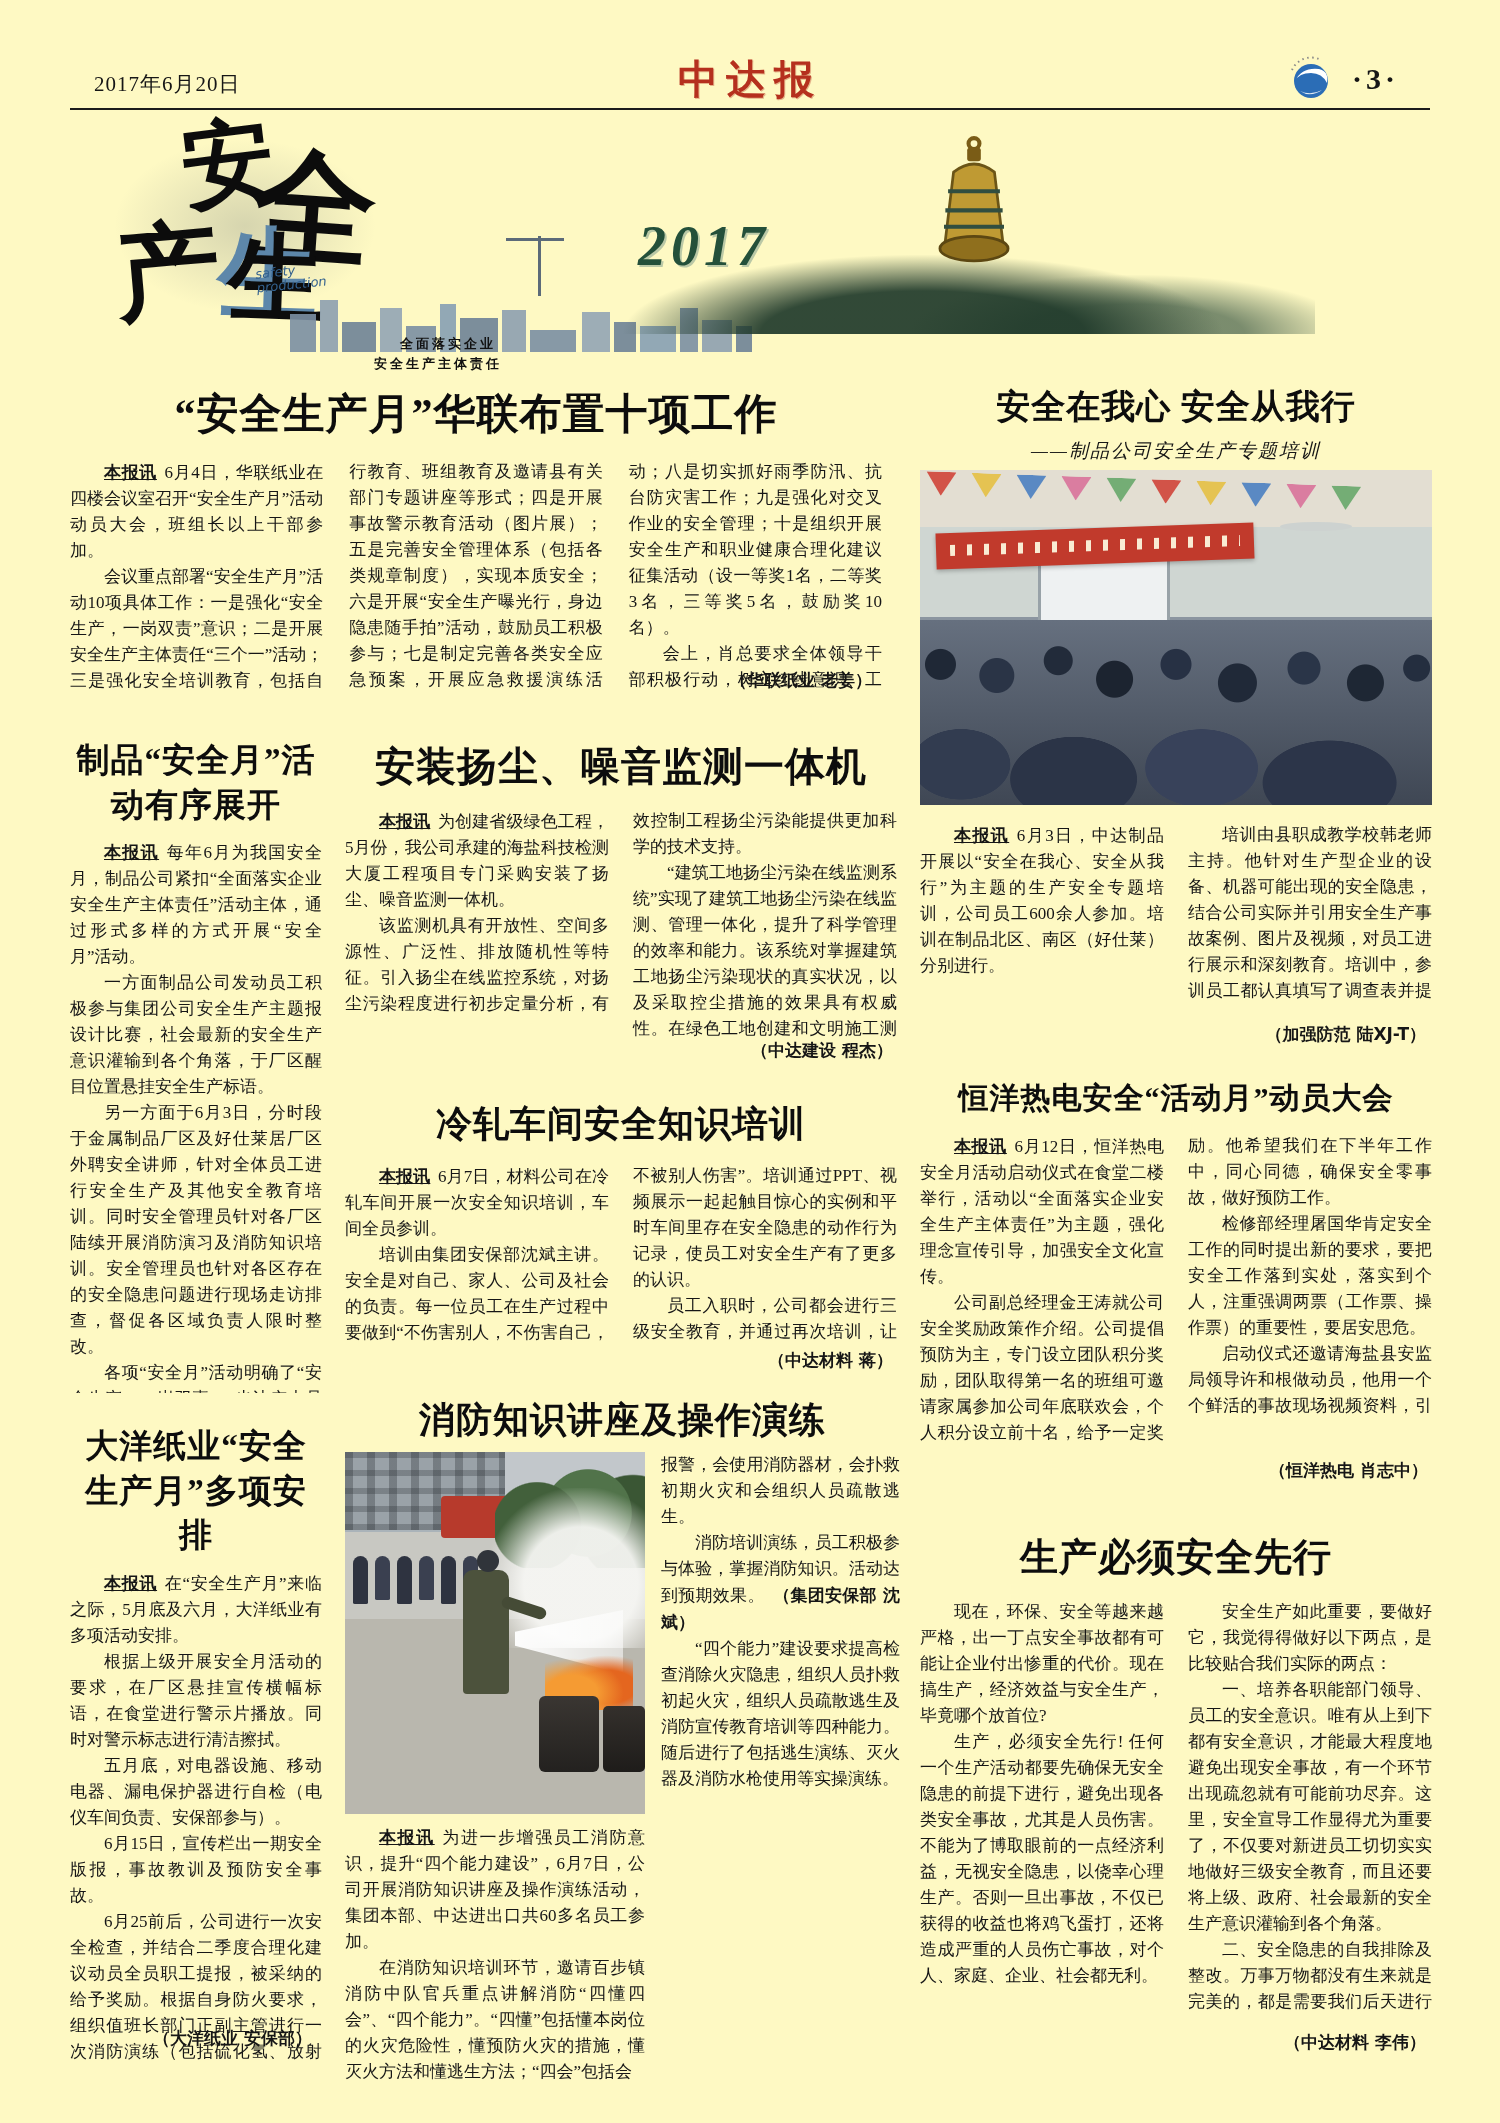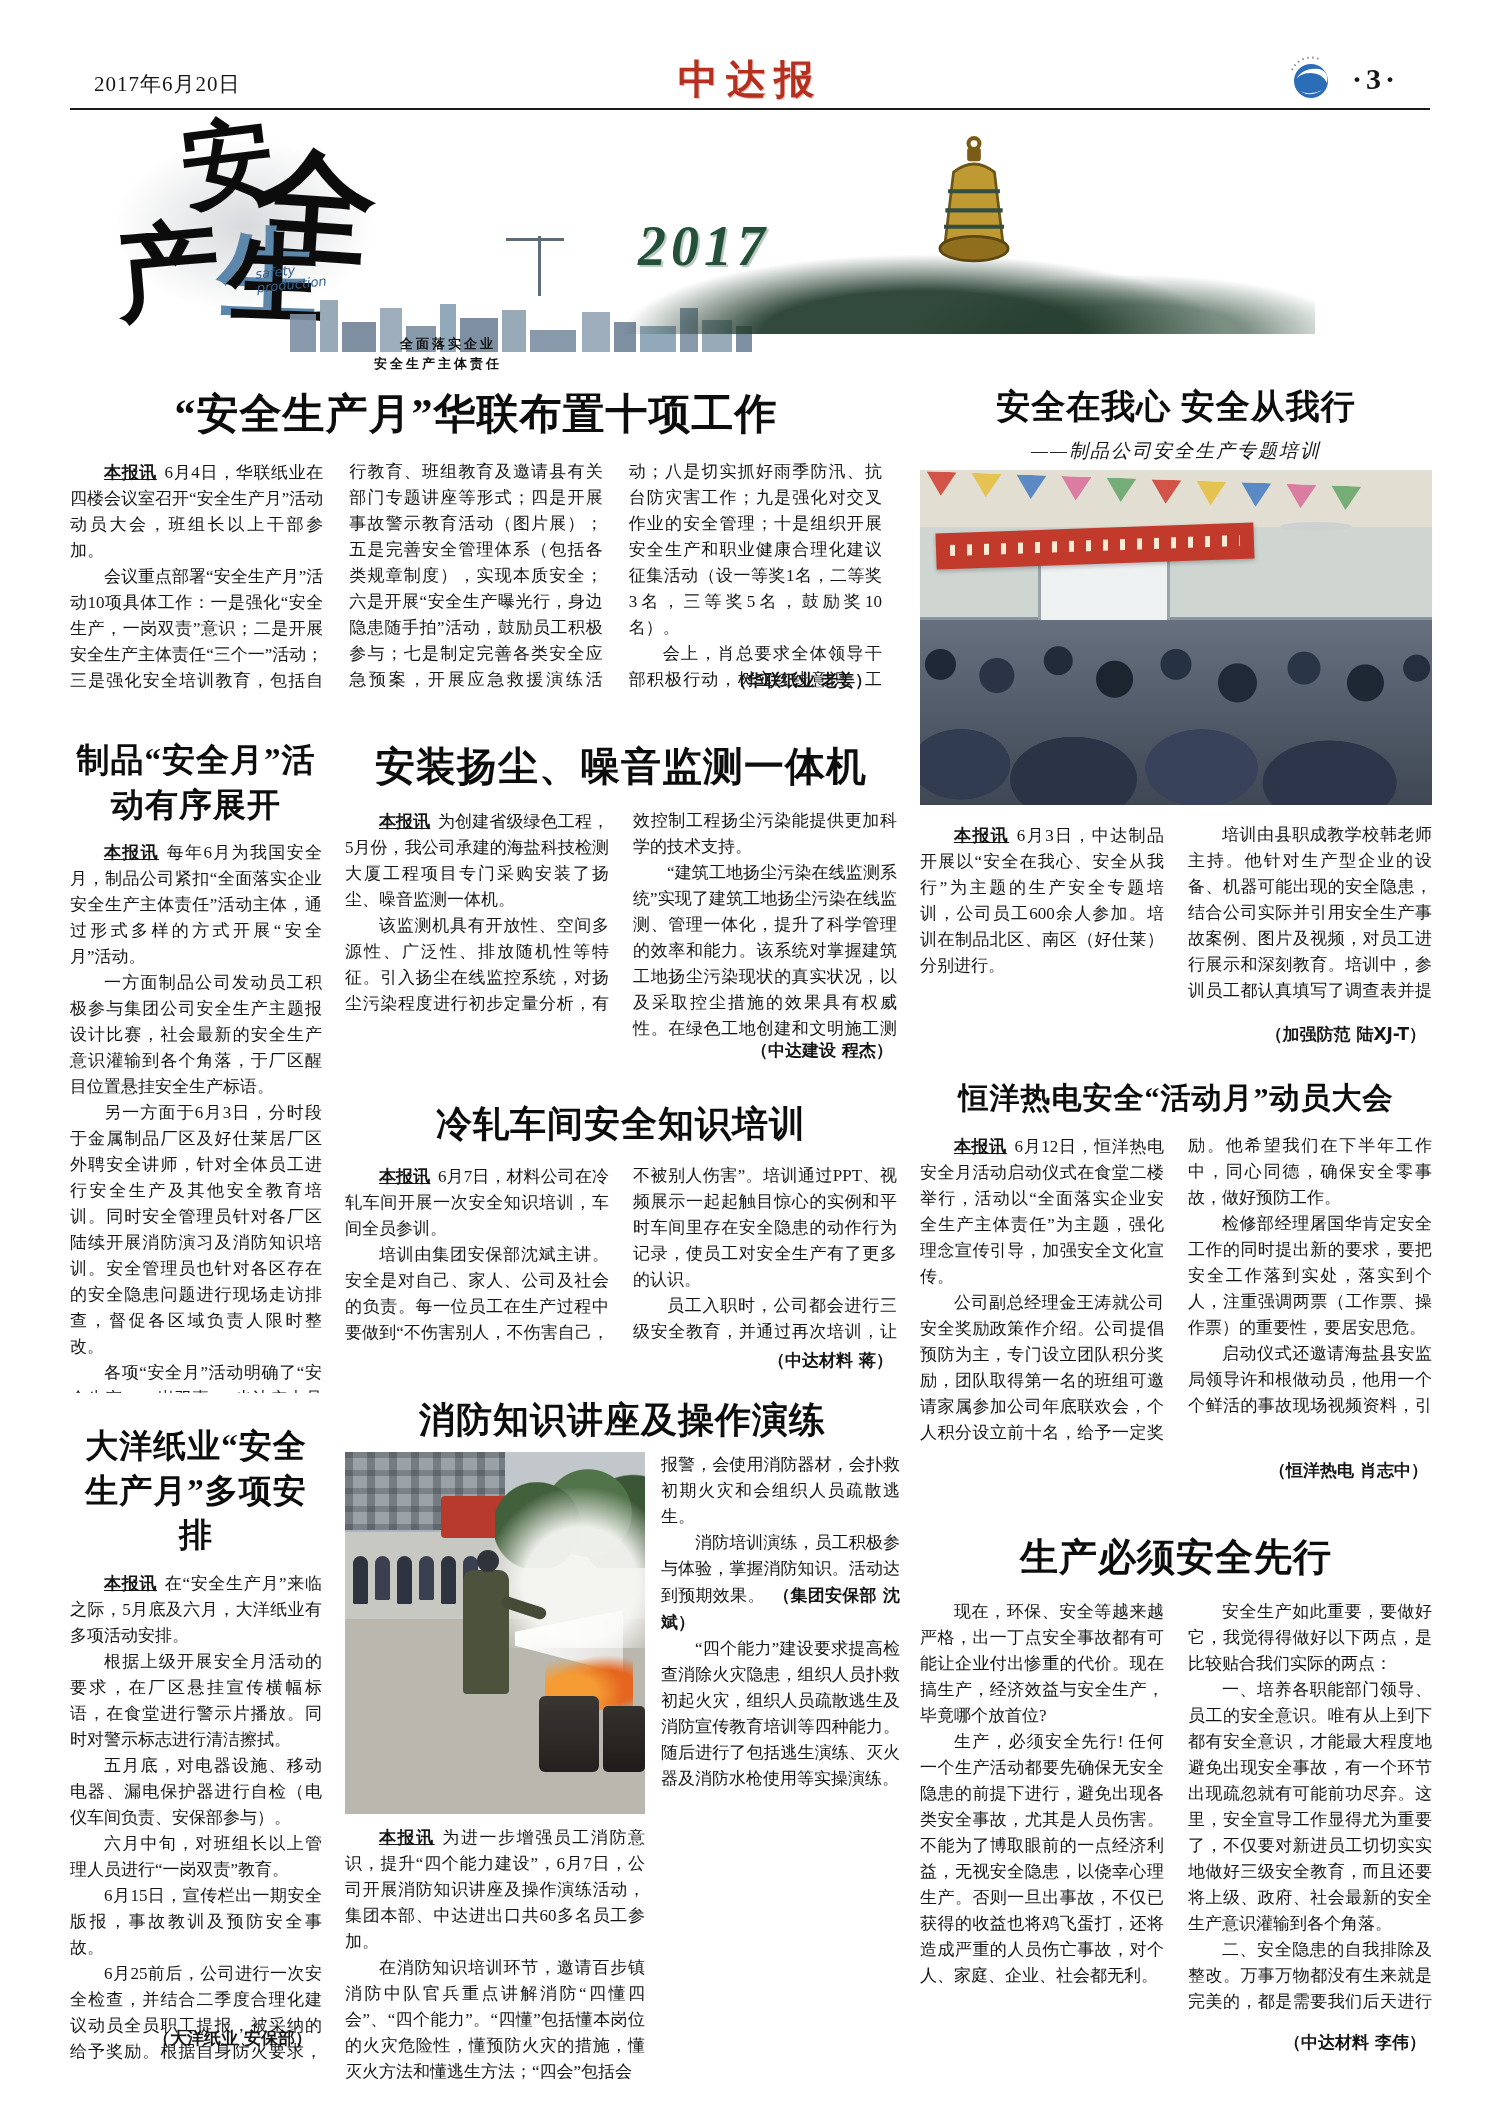--- a/index.html
+++ b/index.html
@@ -1,16 +1,16 @@
 <!DOCTYPE html>
 <html><head>
 <meta charset="utf-8">
 <style>
   html,body{margin:0;padding:0;background:#e9e9e7;}
-  .page{position:relative;width:1500px;height:2123px;margin:0 auto;background:#ffffff;overflow:hidden;
+  .page{position:relative;width:1500px;height:2123px;margin:0 auto;background:#fef9c3;overflow:hidden;
         font-family:"Liberation Serif","DejaVu Serif",serif;color:#161616;}
   [data-name]{box-sizing:border-box;}
 
   
   .hdr-date{position:absolute;left:94px;top:70px;font-size:21px;letter-spacing:1px;}
   .hdr-masthead{position:absolute;left:50%;top:52px;transform:translateX(-50%);
         color:#b5301e;font-size:40px;font-weight:900;letter-spacing:8px;
         font-family:"Liberation Serif",serif;text-shadow:1px 1px 0 rgba(181,48,30,.35);}
   .hdr-logo{position:absolute;left:1288px;top:56px;width:44px;height:44px;}
   .hdr-page{position:absolute;left:1352px;top:62px;font-size:30px;font-weight:bold;letter-spacing:4px;}
@@ -324,21 +324,20 @@
     </div>
     <div class="byline byline-abs" data-name="byline">（中达材料 李伟）</div>
   </div>
 
   <div class="art" id="a8" data-name="article-dayang-paper-arrangements">
     <div class="art-title" data-name="article-title">大洋纸业“安全生产月”多项安排</div>
     <div class="body" data-name="article-body">
       <p class="graf" data-name="paragraph"><b class="lead" data-name="lead-in">本报讯</b><span data-name="paragraph-text">在“安全生产月”来临之际，5月底及六月，大洋纸业有多项活动安排。</span></p>
       <p class="graf" data-name="paragraph">根据上级开展安全月活动的要求，在厂区悬挂宣传横幅标语，在食堂进行警示片播放。同时对警示标志进行清洁擦拭。</p>
       <p class="graf" data-name="paragraph">五月底，对电器设施、移动电器、漏电保护器进行自检（电仪车间负责、安保部参与）。</p>
-      <p class="graf" data-name="paragraph">六月中旬，对班组长以上管理人员进行“一岗双责”教育。</p>
       <p class="graf" data-name="paragraph">6月15日，宣传栏出一期安全版报，事故教训及预防安全事故。</p>
       <p class="graf" data-name="paragraph">6月25前后，公司进行一次安全检查，并结合二季度合理化建议动员全员职工提报，被采纳的给予奖励。根据自身防火要求，组织值班长部门正副主管进行一次消防演练（包括硫化氢、放射性、有害气体预防）。</p>
     </div>
     <div class="byline byline-abs" data-name="byline">（大洋纸业 安保部）</div>
   </div>
 
   <div class="art" id="a9" data-name="article-fire-lecture-drill">
     <div class="art-title" data-name="article-title">消防知识讲座及操作演练</div>
     <div class="col-left" data-name="article-left-column">
       <div class="photo photo-fire" data-name="photo-fire-drill">

